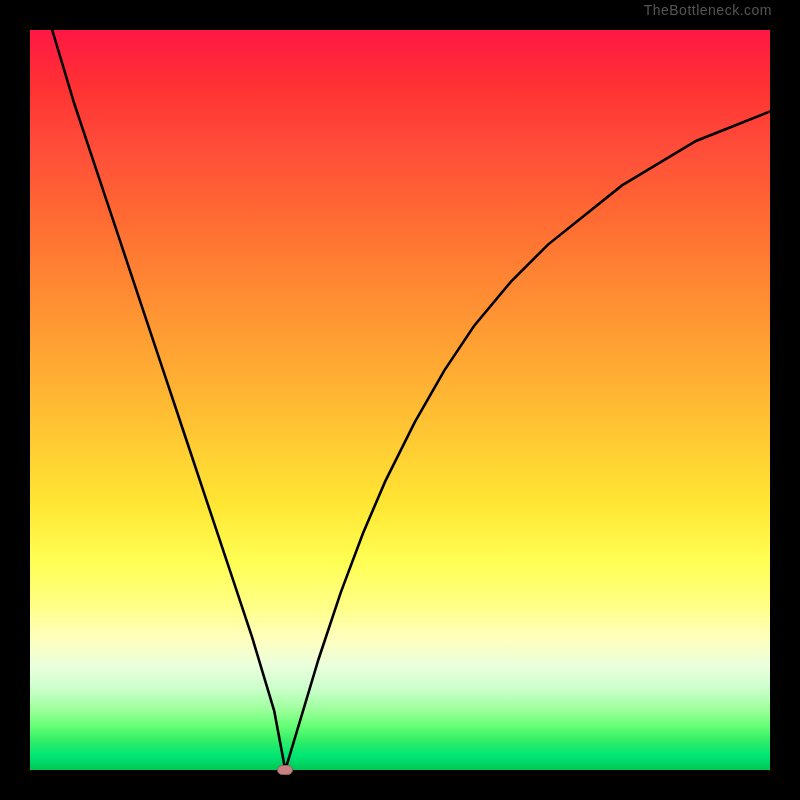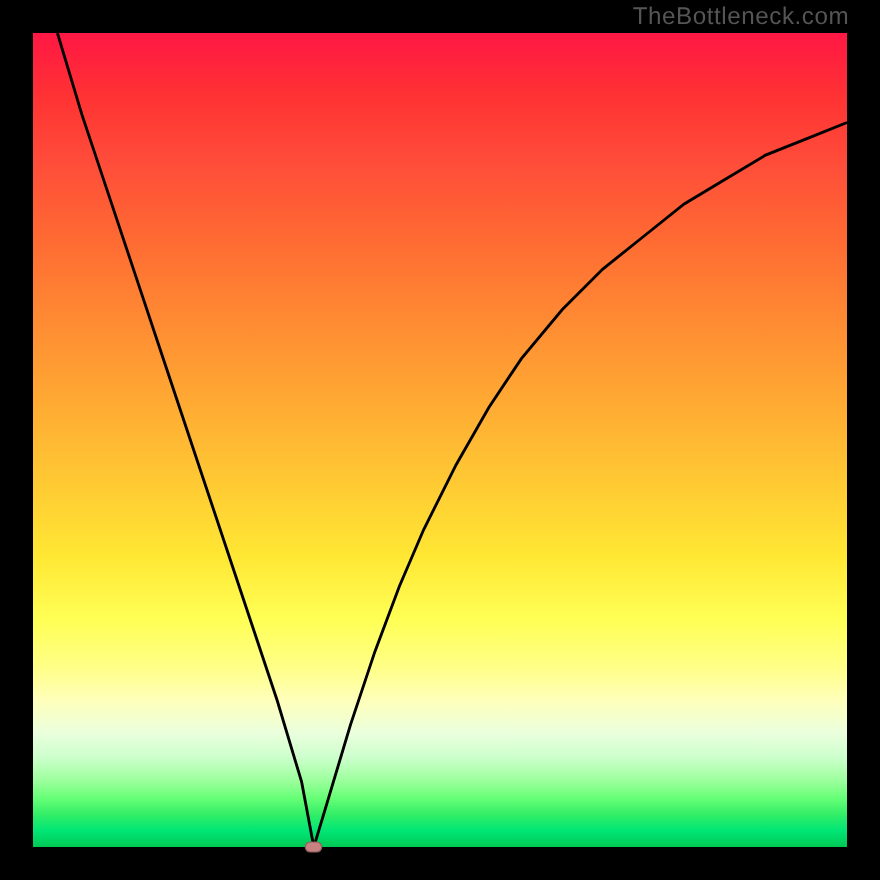--- a/index.html
+++ b/index.html
@@ -9,21 +9,21 @@
     background: #000000;
     position: relative;
     overflow: hidden;
     font-family: Arial, Helvetica, sans-serif;
   }
   .watermark {
     position: absolute;
     top: 2px;
     right: 28px;
     color: #555555;
-    font-size: 22px;
+    font-size: 14px;
     font-weight: 500;
     letter-spacing: 0.5px;
     z-index: 10;
   }
   .plot-area {
     position: absolute;
     left: 30px;
     top: 30px;
     width: 740px;
     height: 740px;

